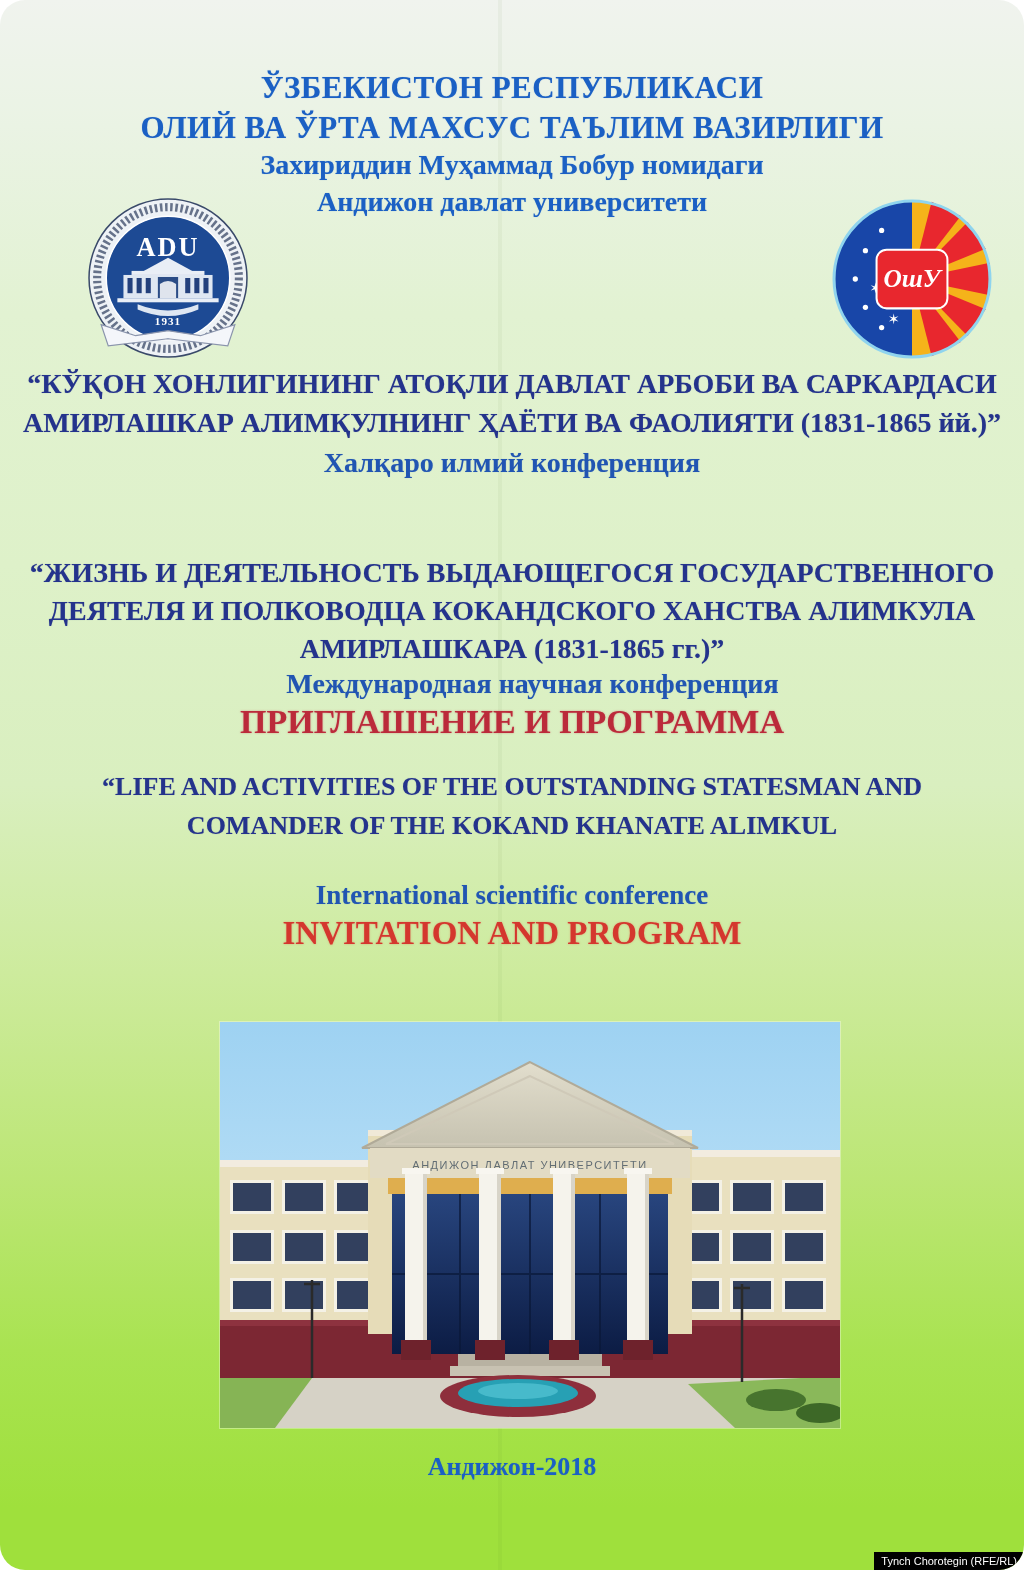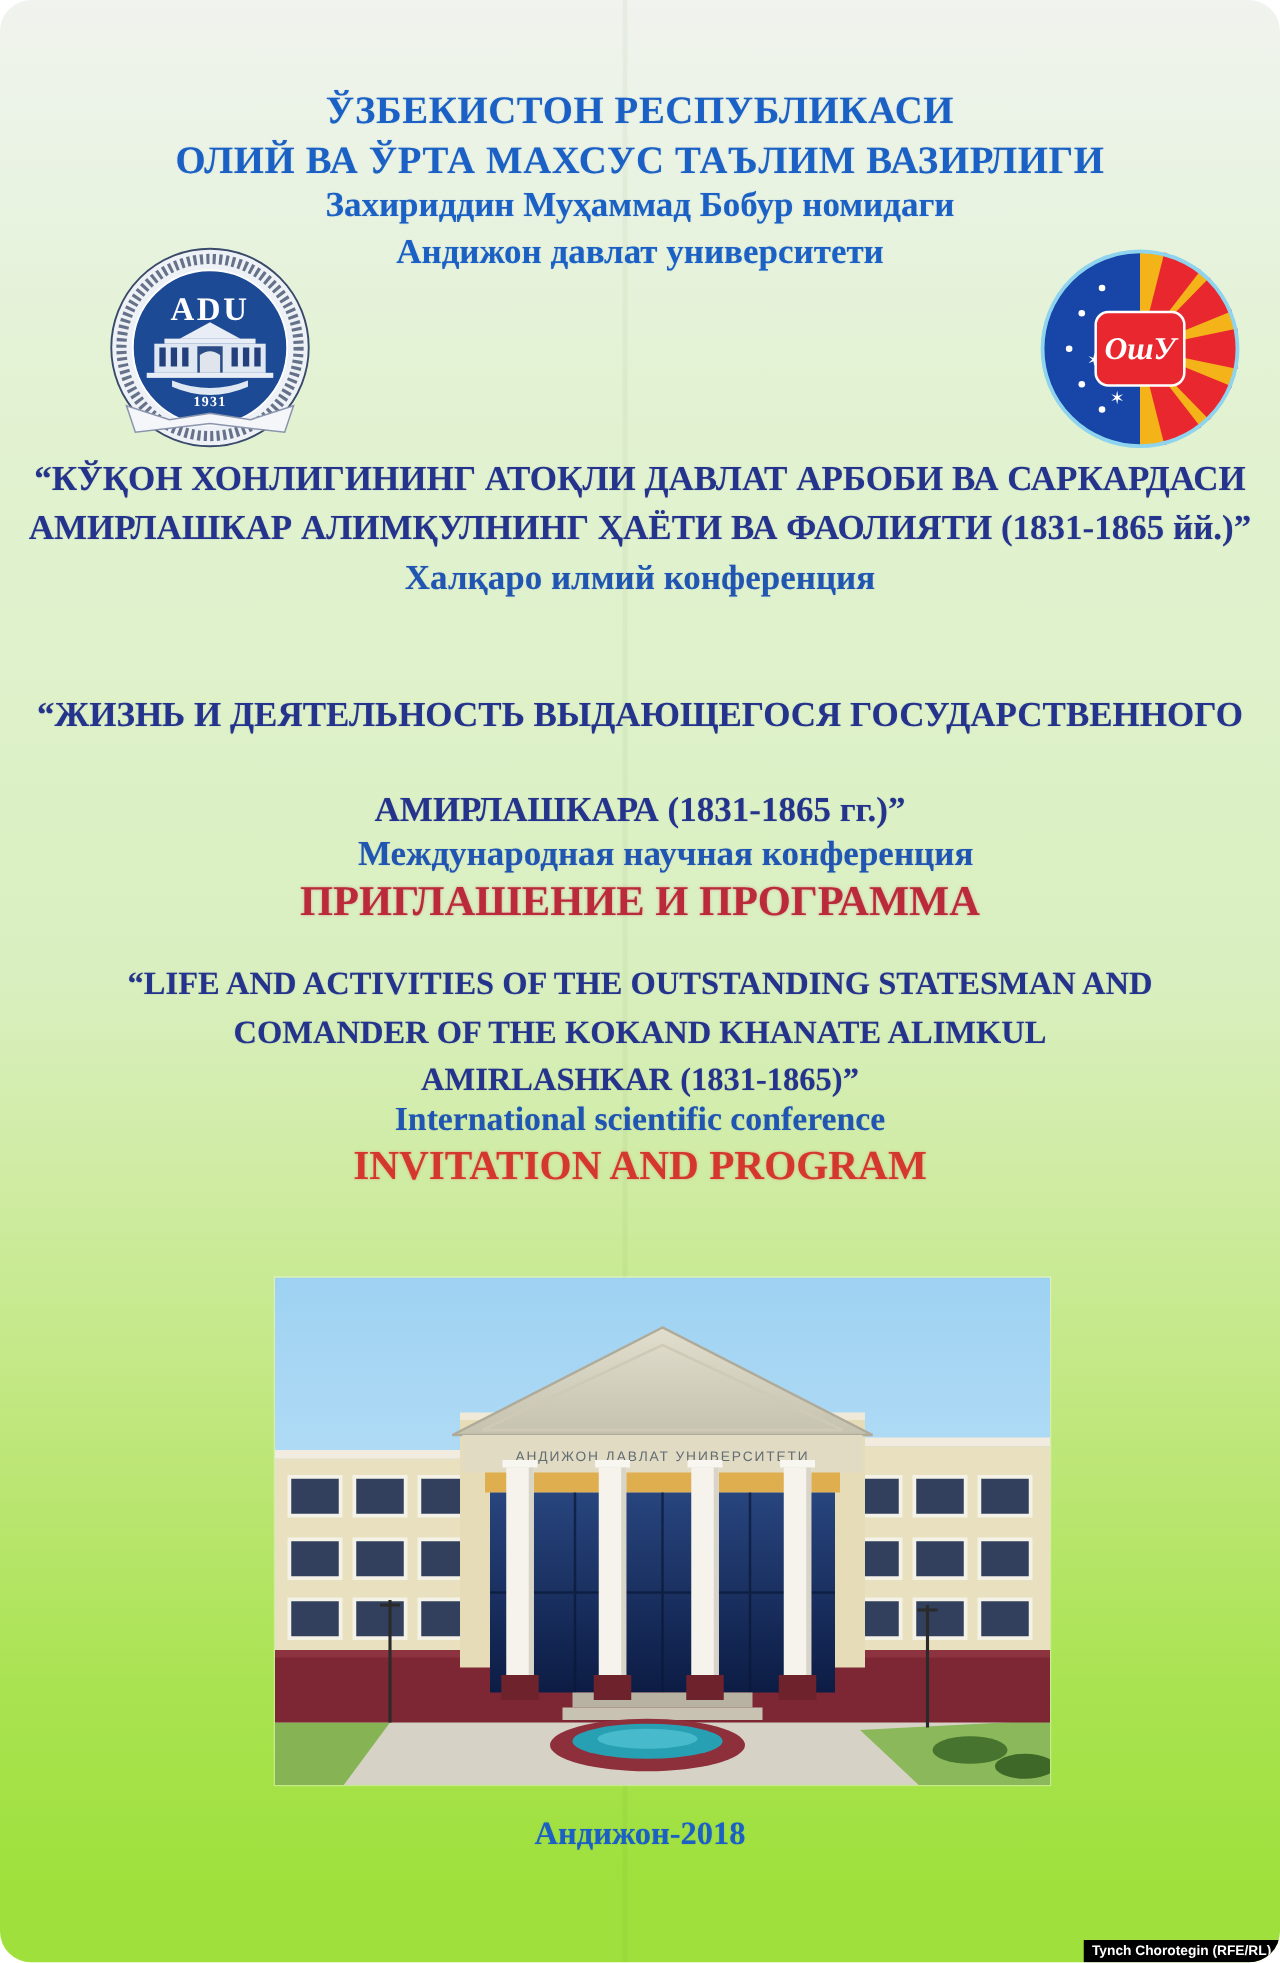--- a/index.html
+++ b/index.html
@@ -54,21 +54,21 @@
   .logo-left{left:86px;top:197px;}
   .logo-right{left:828px;top:198px;}
   .photo{
     position:absolute;left:220px;top:1022px;width:620px;height:406px;
     box-shadow:0 0 0 1px rgba(255,255,255,.35);
   }
   .credit{
     position:absolute;right:0;bottom:0;height:18px;line-height:18px;
     background:var(--credit-bg,#000);color:var(--credit-text,#fff);
     font-family:"Liberation Sans","DejaVu Sans",sans-serif;
-    font-size:11px;font-weight:bold;padding:0 7px;
+    font-size:11px;font-weight:normal;padding:0 7px;
   }
 </style>
 </head>
 <body>
 
 <div class="page">
   <div class="fold-line"></div>
 
   <div class="tline hdr h1">ЎЗБЕКИСТОН РЕСПУБЛИКАСИ</div>
   <div class="tline hdr h2">ОЛИЙ ВА ЎРТА МАХСУС ТАЪЛИМ ВАЗИРЛИГИ</div>
@@ -124,27 +124,27 @@
     <rect x="45" y="51" width="70" height="58" rx="10" fill="#e8272e" stroke="#ffffff" stroke-width="2"></rect>
     <text x="80" y="88" text-anchor="middle" font-family="Liberation Serif, DejaVu Serif, serif" font-size="25" font-weight="bold" font-style="italic" fill="#ffffff">ОшУ</text>
     <circle cx="80" cy="80" r="77" fill="none" stroke="#8fd4ee" stroke-width="3"></circle>
   </svg>
 
   <div class="tline navy uz1">“КЎҚОН ХОНЛИГИНИНГ АТОҚЛИ ДАВЛАТ АРБОБИ ВА САРКАРДАСИ</div>
   <div class="tline navy uz2">АМИРЛАШКАР АЛИМҚУЛНИНГ ҲАЁТИ ВА ФАОЛИЯТИ (1831-1865 йй.)”</div>
   <div class="tline subblue uzc">Халқаро илмий конференция</div>
 
   <div class="tline navy ru1">“ЖИЗНЬ И ДЕЯТЕЛЬНОСТЬ ВЫДАЮЩЕГОСЯ ГОСУДАРСТВЕННОГО</div>
+  <div class="tline navy ru2">ДЕЯТЕЛЯ И ПОЛКОВОДЦА КОКАНДСКОГО ХАНСТВА АЛИМКУЛА</div>
   <div class="tline navy ru3">АМИРЛАШКАРА (1831-1865 гг.)”</div>
   <div class="tline subblue ruc">Международная научная конференция</div>
   <div class="tline ruh">ПРИГЛАШЕНИЕ И ПРОГРАММА</div>
 
   <div class="tline navy en1">“LIFE AND ACTIVITIES OF THE OUTSTANDING STATESMAN AND</div>
   <div class="tline navy en2">COMANDER OF THE KOKAND KHANATE ALIMKUL</div>
-  <div class="tline navy en3">AMIRLASHKAR (1831-1865)”</div>
   <div class="tline subblue enc">International scientific conference</div>
   <div class="tline enh">INVITATION AND PROGRAM</div>
 
   <svg class="photo" viewBox="0 0 620 406">
     <defs>
       <linearGradient id="skyGrad" x1="0" y1="0" x2="0" y2="1">
         <stop offset="0" stop-color="#9ed2f2"></stop>
         <stop offset="1" stop-color="#cfeafa"></stop>
       </linearGradient>
       <linearGradient id="glassGrad" x1="0" y1="0" x2="0" y2="1">

